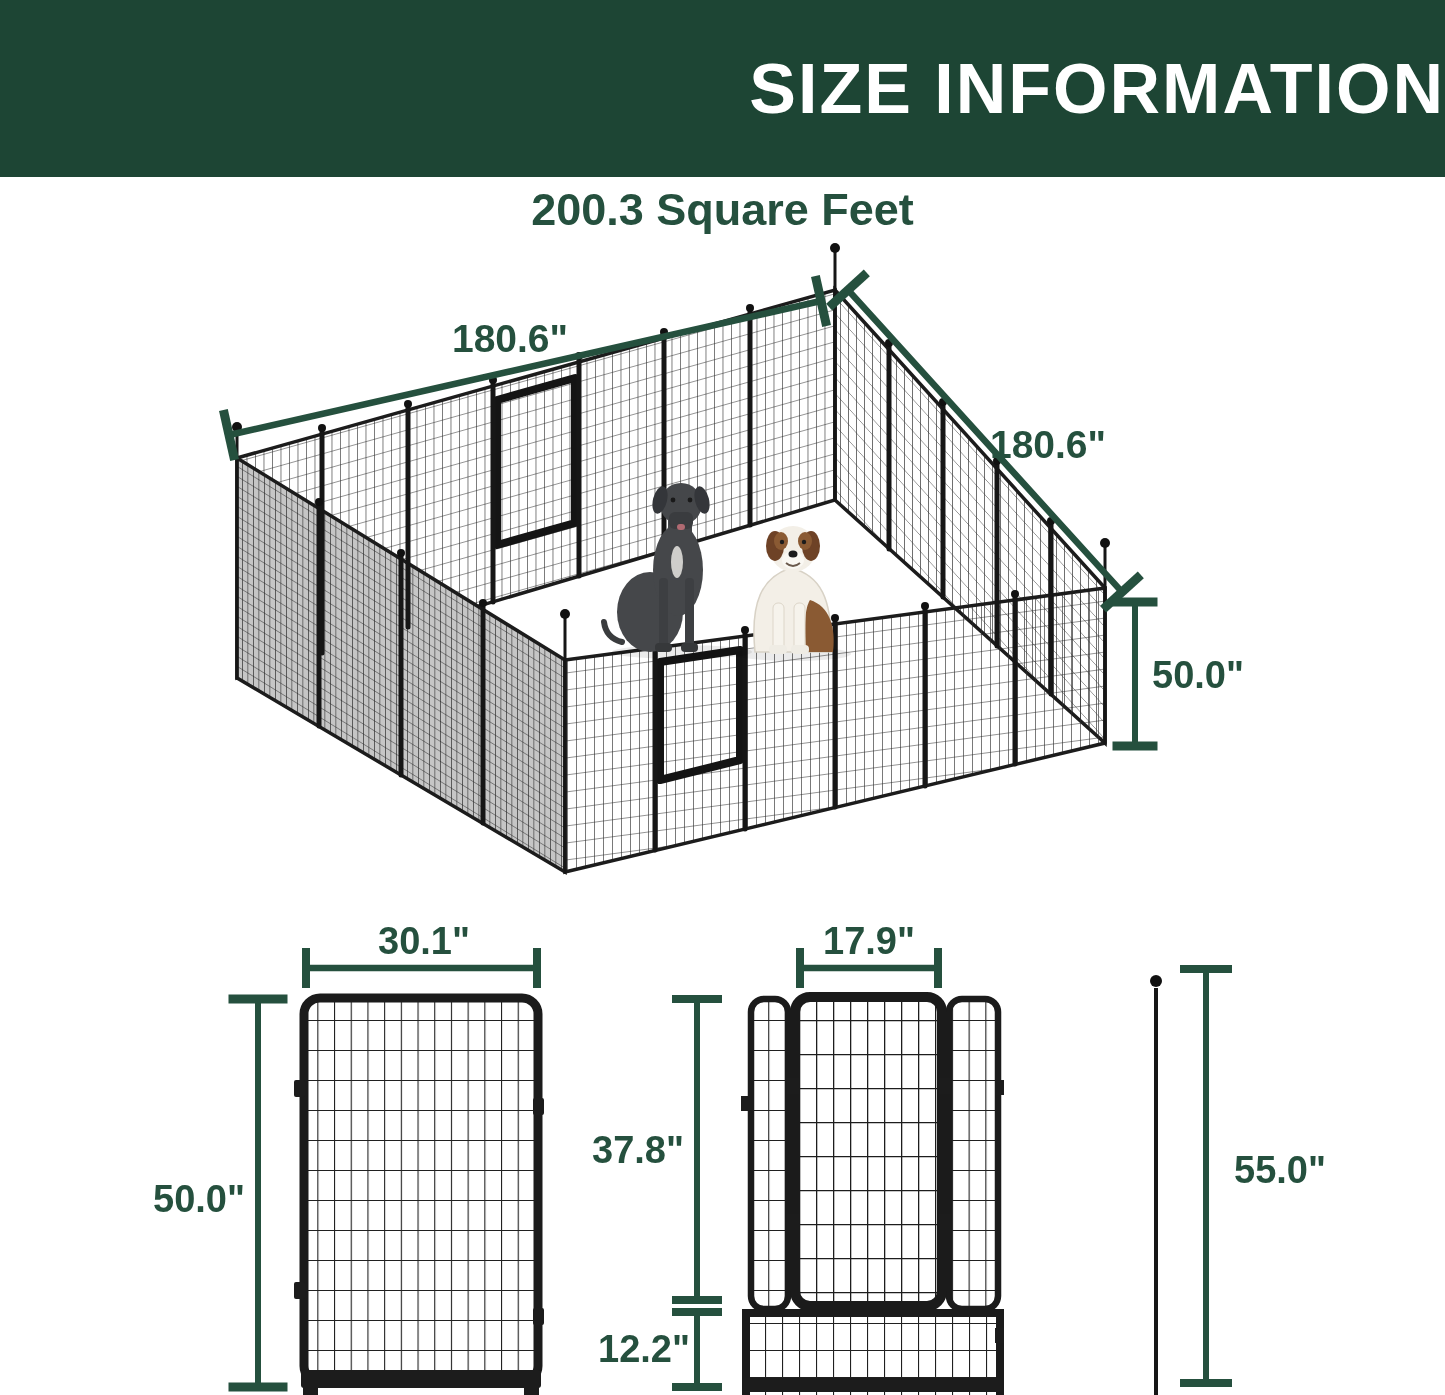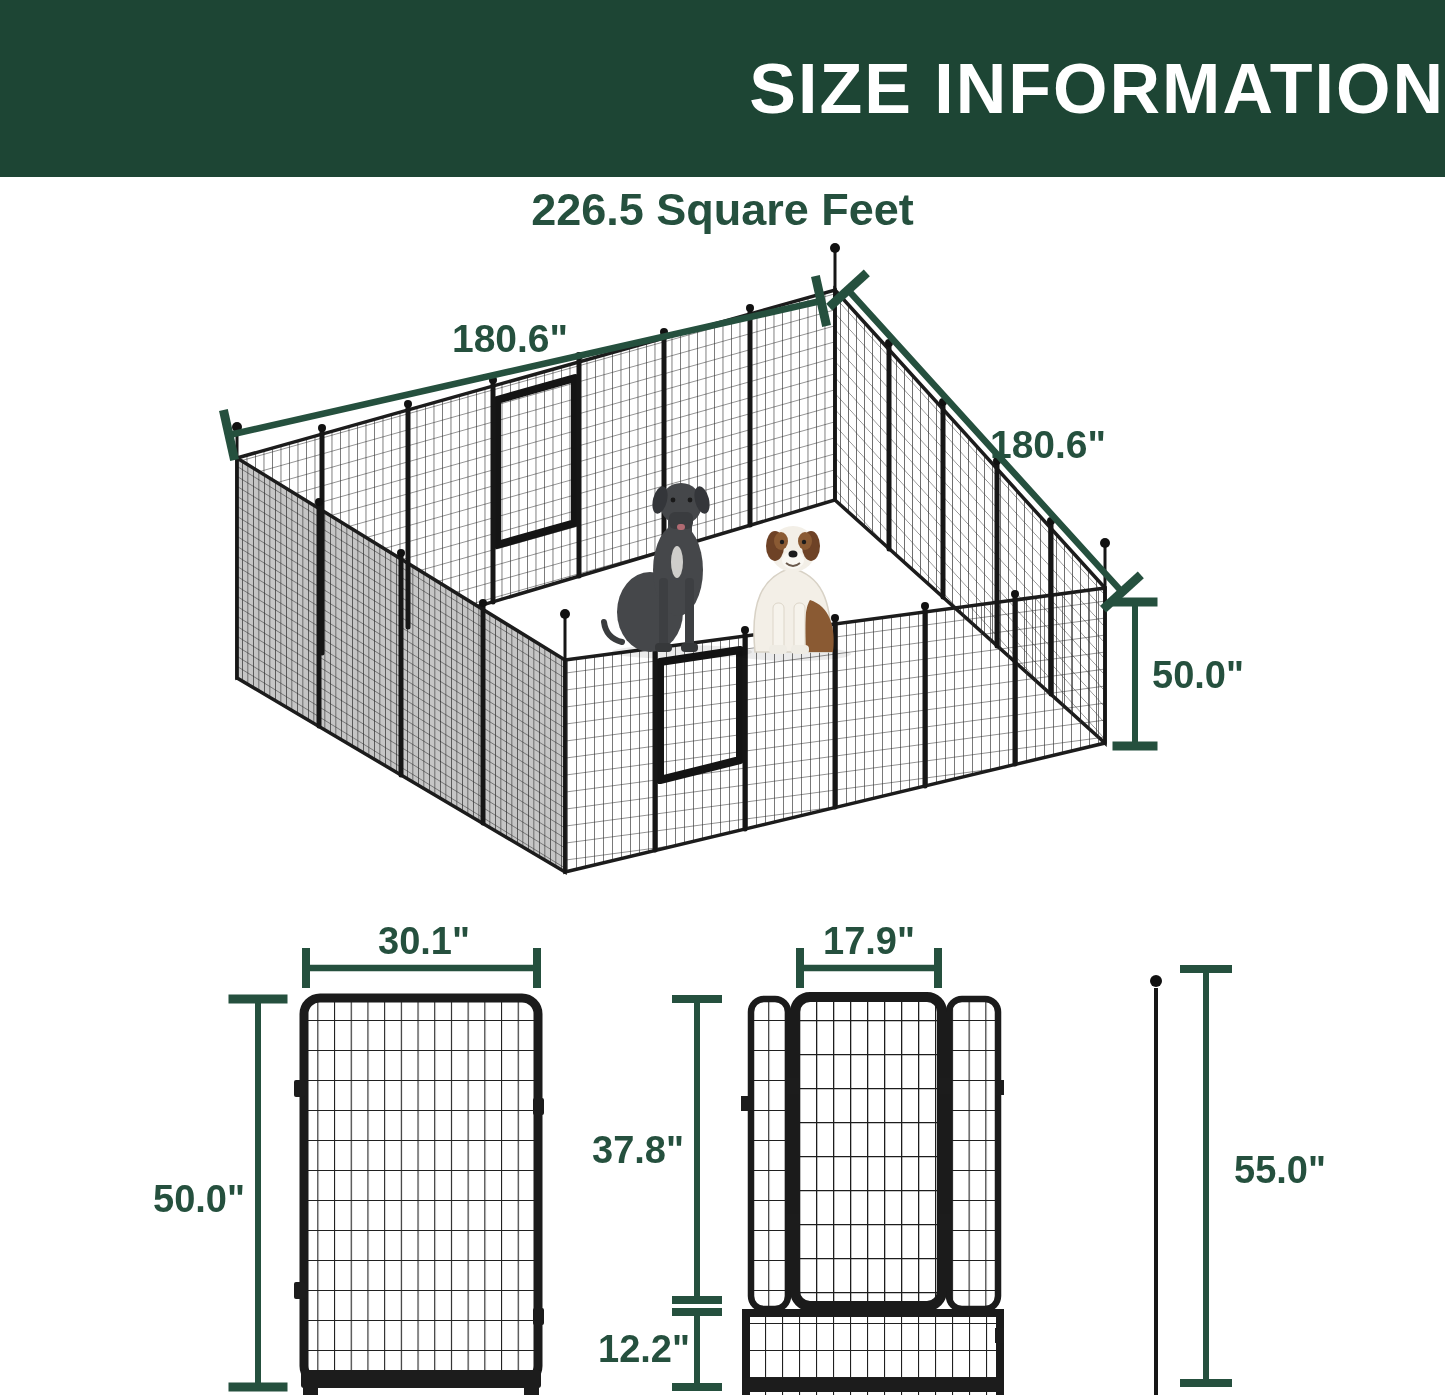--- a/index.html
+++ b/index.html
@@ -27,21 +27,21 @@
 </style>
 </head>
 <body>
 
 <div class="page">
 
   <header class="banner">
     <h1>SIZE INFORMATION</h1>
   </header>
 
-  <div class="subtitle">226.5 Square Feet</div>
+  <div class="subtitle">200.3 Square Feet</div>
 
   <svg class="canvas" width="1445" height="1395" viewBox="0 0 1445 1395">
     <defs>
       <pattern id="meshA" width="8.5" height="16" patternUnits="userSpaceOnUse" patternTransform="skewY(-15.7)">
         <path d="M0 0 H8.5 M0 0 V16" stroke="#2a2a2a" stroke-width="1.2" fill="none"></path>
       </pattern>
       <pattern id="meshB" width="8" height="16" patternUnits="userSpaceOnUse" patternTransform="skewY(47.8)">
         <path d="M0 0 H8 M0 0 V16" stroke="#2a2a2a" stroke-width="1.2" fill="none"></path>
       </pattern>
       <pattern id="meshC" width="5.5" height="10" patternUnits="userSpaceOnUse" patternTransform="skewY(31.6)">

